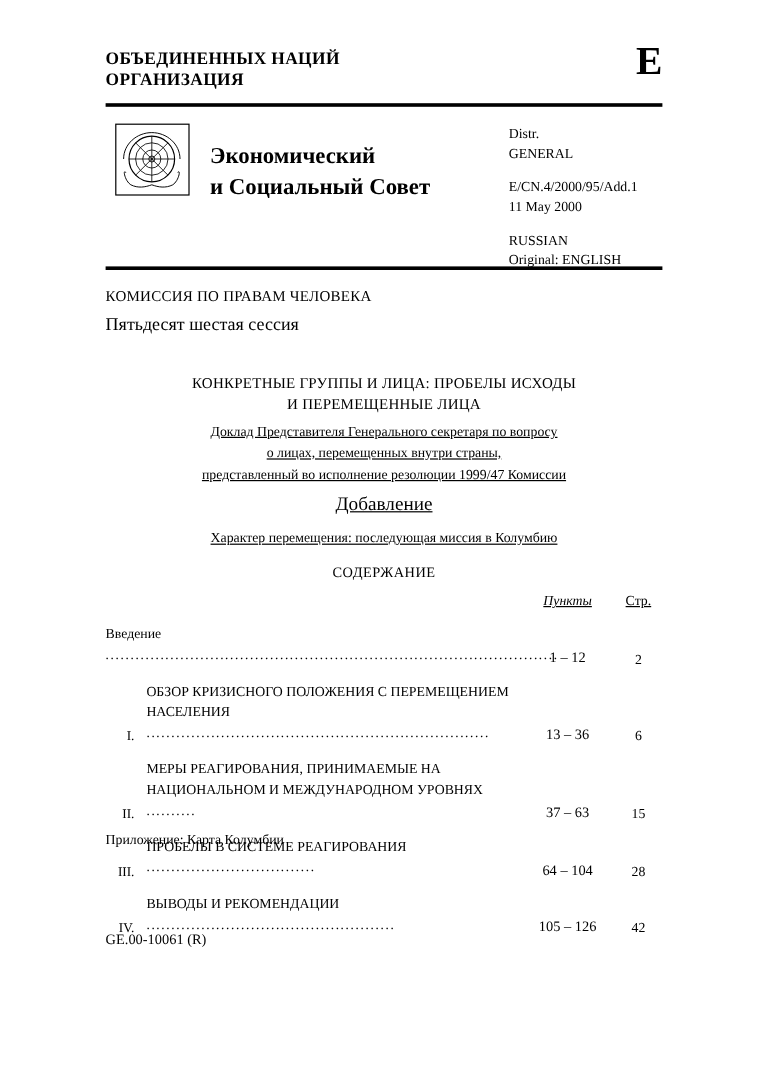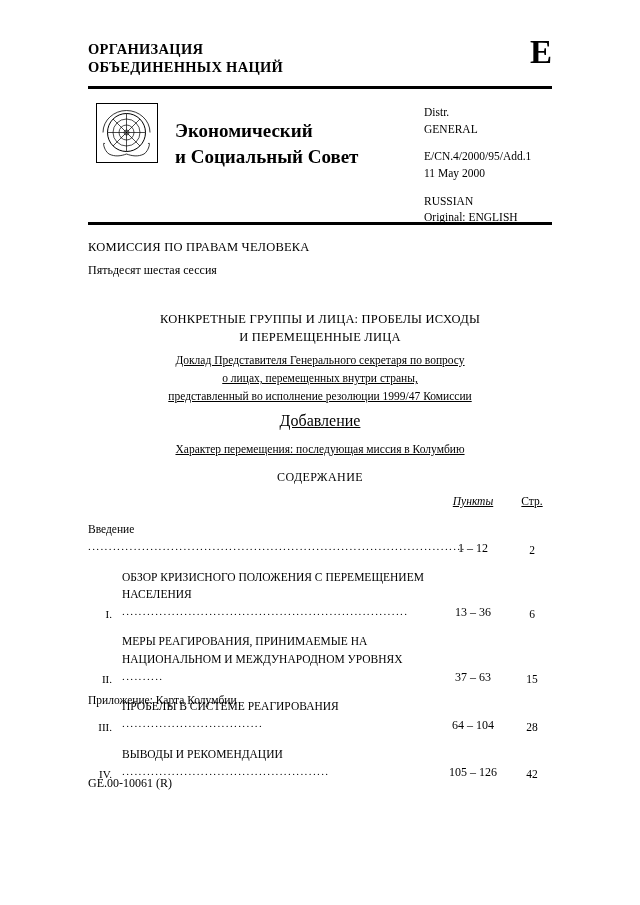--- a/index.html
+++ b/index.html
@@ -101,21 +101,21 @@
     left: 88px;
     top: 240px;
     width: 470px;
   }
   .commission .l1 {
     font-size: 12.5px;
     letter-spacing: 0.2px;
     margin-bottom: 8px;
   }
   .commission .l2 {
-    font-size: 12px;
+    font-size: 15px;
     margin-bottom: 8px;
   }
   .commission .l3 {
     font-size: 10.5px;
   }
 
   
   .center-block {
     position: absolute;
     left: 88px;
@@ -227,22 +227,22 @@
     font-size: 12px;
   }
 </style>
 </head>
 <body>
 
 <div class="page">
 
   <div class="masthead">
     <div class="org-name">
+      <div>ОБЪЕДИНЕННЫХ НАЦИЙ</div>
       <div>ОРГАНИЗАЦИЯ</div>
-      <div>ОБЪЕДИНЕННЫХ НАЦИЙ</div>
     </div>
     <div class="org-letter">E</div>
   </div>
 
   <div class="rule rule-thick" id="rule-top"></div>
 
   <div class="emblem-box">
     <svg width="59" height="57" viewBox="0 0 59 57" xmlns="http://www.w3.org/2000/svg">
       <circle cx="29.5" cy="28.5" r="19" fill="none" stroke="#000" stroke-width="1"></circle>
       <circle cx="29.5" cy="28.5" r="13.5" fill="none" stroke="#000" stroke-width="0.7"></circle>

